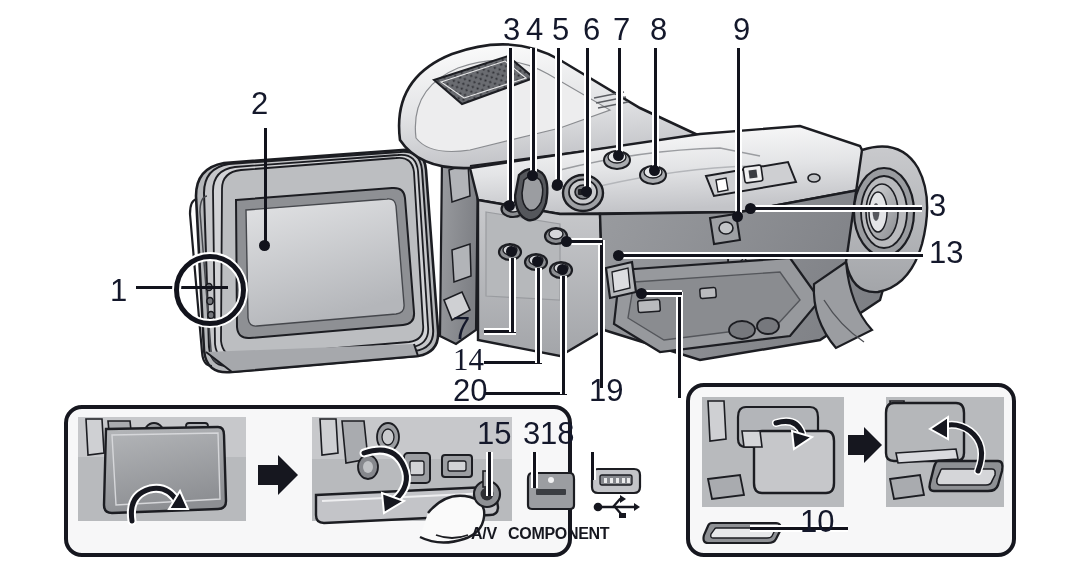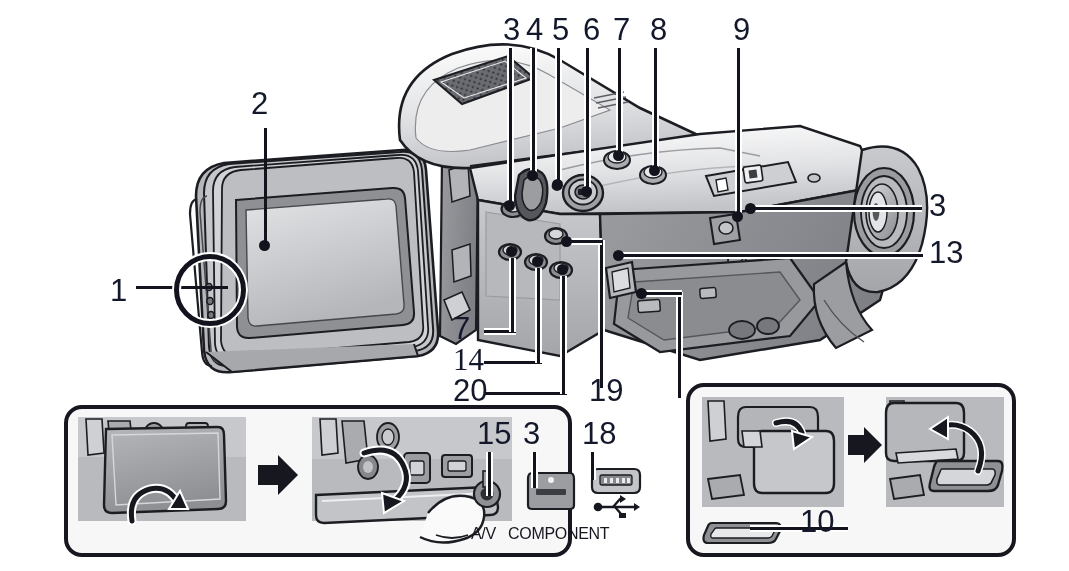--- a/index.html
+++ b/index.html
@@ -273,21 +273,21 @@
   <div class="lead-w" style="left:566px;top:238px;width:36px;height:7px;"></div>
   <div class="lead lead-h" style="left:566px;top:240px;width:36px;"></div>
   <div class="dot" style="left:561px;top:236px;"></div>
 
   <div class="lead-w" style="left:676px;top:292px;width:7px;height:106px;"></div>
   <div class="lead lead-v" style="left:678px;top:292px;height:106px;"></div>
   <div class="lead-w" style="left:640px;top:290px;width:42px;height:7px;"></div>
   <div class="lead lead-h" style="left:640px;top:292px;width:42px;"></div>
   <div class="dot" style="left:636px;top:288px;"></div>
 
-  <div class="inset" style="left:64px;top:405px;width:508px;height:152px;">
+  <div class="inset" style="left:64px;top:405px;width:508px;height:152px;font-weight:bold;">
     <svg width="596" height="144" style="position:absolute;left:0;top:0;">
       <defs>
         <linearGradient id="iBody" x1="0" y1="0" x2="0" y2="1">
           <stop offset="0%" stop-color="#bdbec1"></stop>
             <stop offset="100%" stop-color="#97999d"></stop>
         </linearGradient>
         <linearGradient id="iCov" x1="0" y1="0" x2="0.3" y2="1">
           <stop offset="0%" stop-color="#b5b7ba"></stop>
             <stop offset="100%" stop-color="#8d8f93"></stop>
         </linearGradient>
@@ -457,16 +457,16 @@
   <span class="callout-num" style="left:650px;top:14px;">8</span>
   <span class="callout-num" style="left:733px;top:14px;">9</span>
   <span class="callout-num" style="left:929px;top:190px;">3</span>
   <span class="callout-num" style="left:929px;top:237px;">13</span>
   <span class="callout-num" style="left:800px;top:506px;">10</span>
   <span class="callout-num" style="left:453px;top:313px;">7</span>
   <span class="callout-num" style="left:453px;top:344px;font-family:Liberation Serif, serif;">14</span>
   <span class="callout-num" style="left:453px;top:375px;">20</span>
   <span class="callout-num" style="left:477px;top:418px;">15</span>
   <span class="callout-num" style="left:523px;top:418px;">3</span>
-  <span class="callout-num" style="left:582px;top:418px;">18</span>
+  <span class="callout-num" style="left:540px;top:418px;">18</span>
   <span class="callout-num" style="left:589px;top:375px;">19</span>
 
 </div>
 
 </body></html>

